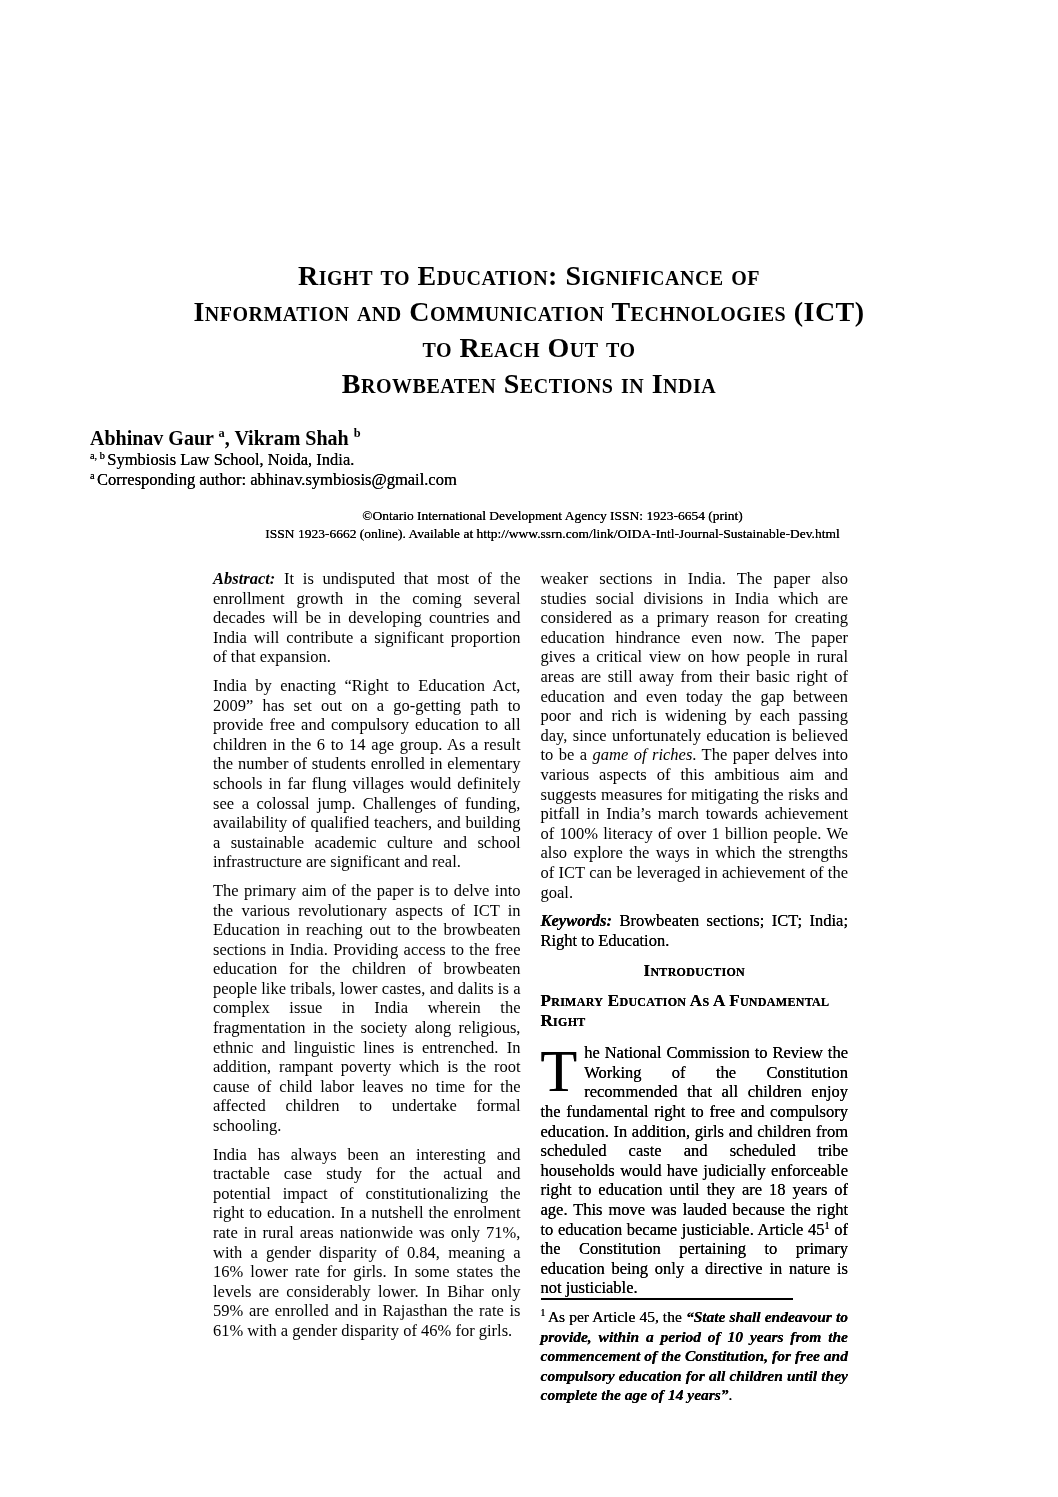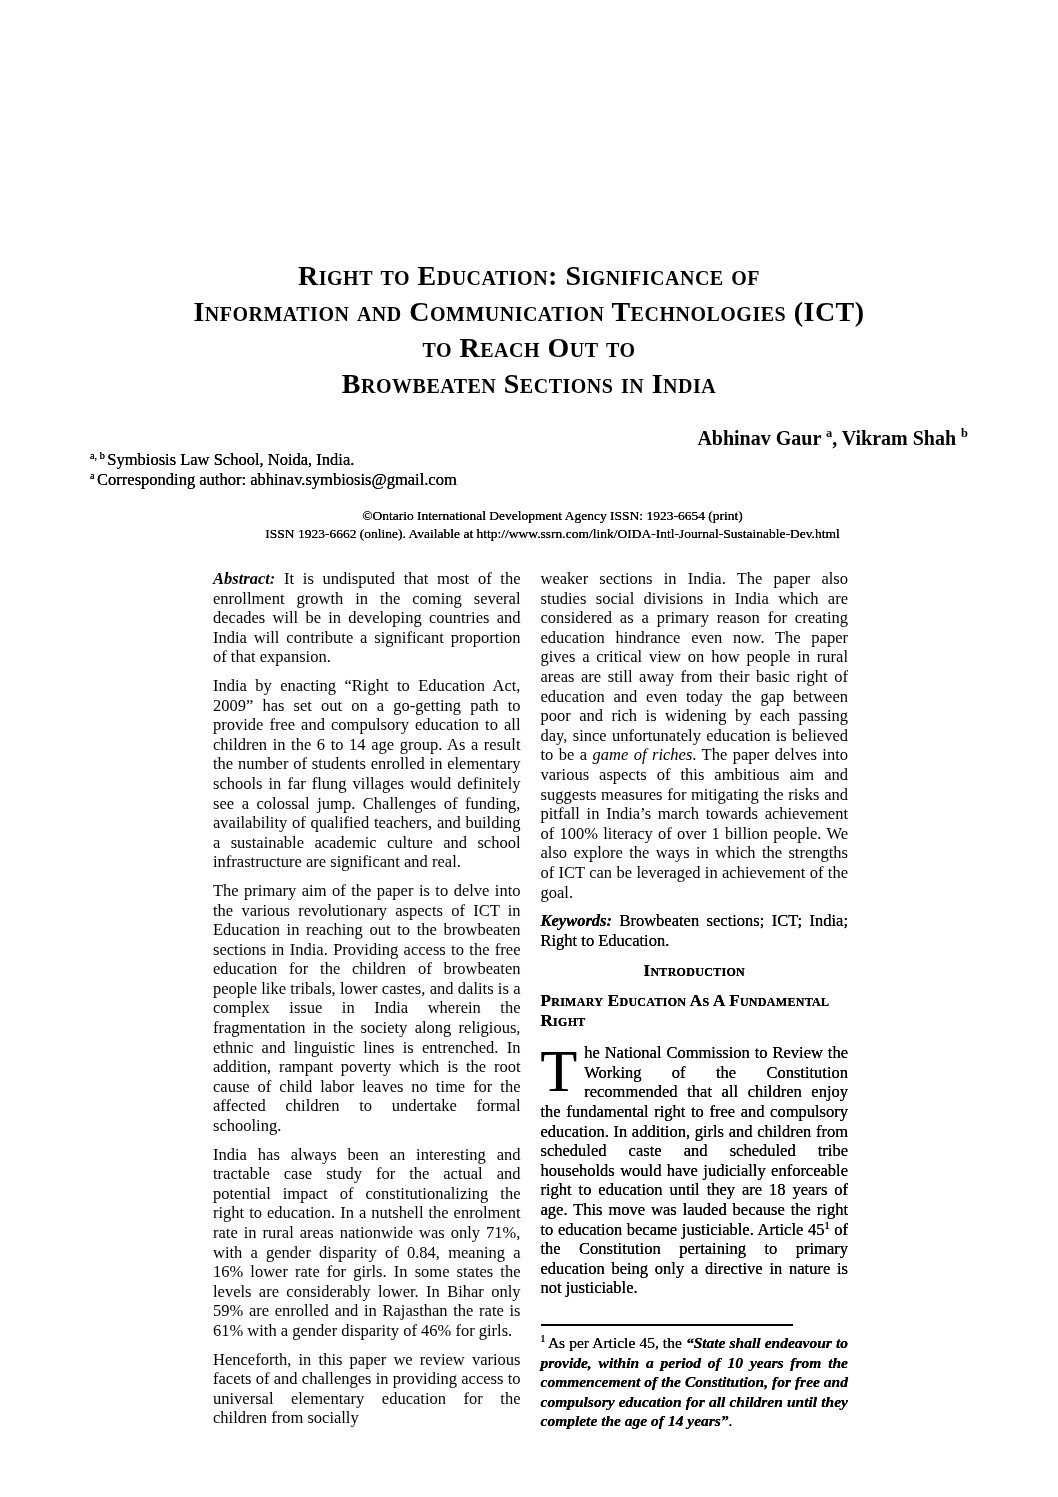--- a/index.html
+++ b/index.html
@@ -21,25 +21,24 @@
     font-variant:small-caps;
     font-weight:bold;
     font-size:28px;
     line-height:36px;
     white-space:nowrap;
     letter-spacing:0.5px;
   }
   
   .authors{
     margin-top:24px;
-    text-align:right;
+    text-align:left;
     font-size:20px;
     font-weight:bold;
     line-height:24px;
-    margin-left:48px;
   }
   .affil{
     text-align:left;
     font-size:16.5px;
     line-height:20px;
     text-shadow:0 0 0.4px #000;
   }
   .issn{
     margin-top:17px;
     text-align:center;
@@ -80,21 +79,21 @@
     letter-spacing:0.3px;
   }
   .intro-p{ margin-bottom:0; }
   .dropcap{
     float:left;
     font-size:60px;
     line-height:48px;
     margin:4px 7px 0 0;
   }
   
-  .footnote{ margin-top:26px; }
+  .footnote{ }
   .footnote-rule{
     width:252px;
     border-top:2px solid #000;
     margin-bottom:7px;
   }
   .footnote-p{
     margin:0;
     font-size:15.5px;
     line-height:19.5px;
     text-align:justify;
@@ -128,21 +127,20 @@
     <div>ISSN 1923-6662 (online). Available at http://www.ssrn.com/link/OIDA-Intl-Journal-Sustainable-Dev.html</div>
   </div>
 
   <main class="columns">
 
     <section class="col">
       <p class="body-p"><span class="seg-bold-italic">Abstract: </span><span class="seg-normal">It is undisputed that most of the enrollment growth in the coming several decades will be in developing countries and India will contribute a significant proportion of that expansion.</span></p>
       <p class="body-p"><span class="seg-normal">India by enacting “Right to Education Act, 2009” has set out on a go-getting path to provide free and compulsory education to all children in the 6 to 14 age group. As a result the number of students enrolled in elementary schools in far flung villages would definitely see a colossal jump. Challenges of funding, availability of qualified teachers, and building a sustainable academic culture and school infrastructure are significant and real.</span></p>
       <p class="body-p"><span class="seg-normal">The primary aim of the paper is to delve into the various revolutionary aspects of ICT in Education in reaching out to the browbeaten sections in India. Providing access to the free education for the children of browbeaten people like tribals, lower castes, and dalits is a complex issue in India wherein the fragmentation in the society along religious, ethnic and linguistic lines is entrenched. In addition, rampant poverty which is the root cause of child labor leaves no time for the affected children to undertake formal schooling.</span></p>
       <p class="body-p"><span class="seg-normal">India has always been an interesting and tractable case study for the actual and potential impact of constitutionalizing the right to education. In a nutshell the enrolment rate in rural areas nationwide was only 71%, with a gender disparity of 0.84, meaning a 16% lower rate for girls. In some states the levels are considerably lower. In Bihar only 59% are enrolled and in Rajasthan the rate is 61% with a gender disparity of 46% for girls.</span></p>
-      <p class="body-p"><span class="seg-normal">Henceforth, in this paper we review various facets of and challenges in providing access to universal elementary education for the children from socially</span></p>
     </section>
 
     <section class="col">
       <p class="body-p"><span class="seg-normal">weaker sections in India. The paper also studies social divisions in India which are considered as a primary reason for creating education hindrance even now. The paper gives a critical view on how people in rural areas are still away from their basic right of education and even today the gap between poor and rich is widening by each passing day, since unfortunately education is believed to be a </span><span class="seg-italic">game of riches</span><span class="seg-normal">. The paper delves into various aspects of this ambitious aim and suggests measures for mitigating the risks and pitfall in India’s march towards achievement of 100% literacy of over 1 billion people. We also explore the ways in which the strengths of ICT can be leveraged in achievement of the goal.</span></p>
       <p class="body-p ink"><span class="seg-bold-italic">Keywords: </span><span class="seg-normal">Browbeaten sections; ICT; India; Right to Education.</span></p>
 
       <h2 class="h-center ink">Introduction</h2>
       <h3 class="h-left ink">Primary Education As A Fundamental Right</h3>
 
       <p class="body-p ink intro-p"><span class="dropcap">T</span><span><span class="seg-normal">he National Commission to Review the Working of the Constitution recommended that all children enjoy the fundamental right to free and compulsory education. In addition, girls and children from scheduled caste and scheduled tribe households would have judicially enforceable right to education until they are 18 years of age. This move was lauded because the right to education became justiciable. Article 45</span><span class="seg-sup">1</span><span class="seg-normal"> of the Constitution pertaining to primary education being only a directive in nature is not justiciable.</span></span></p>

